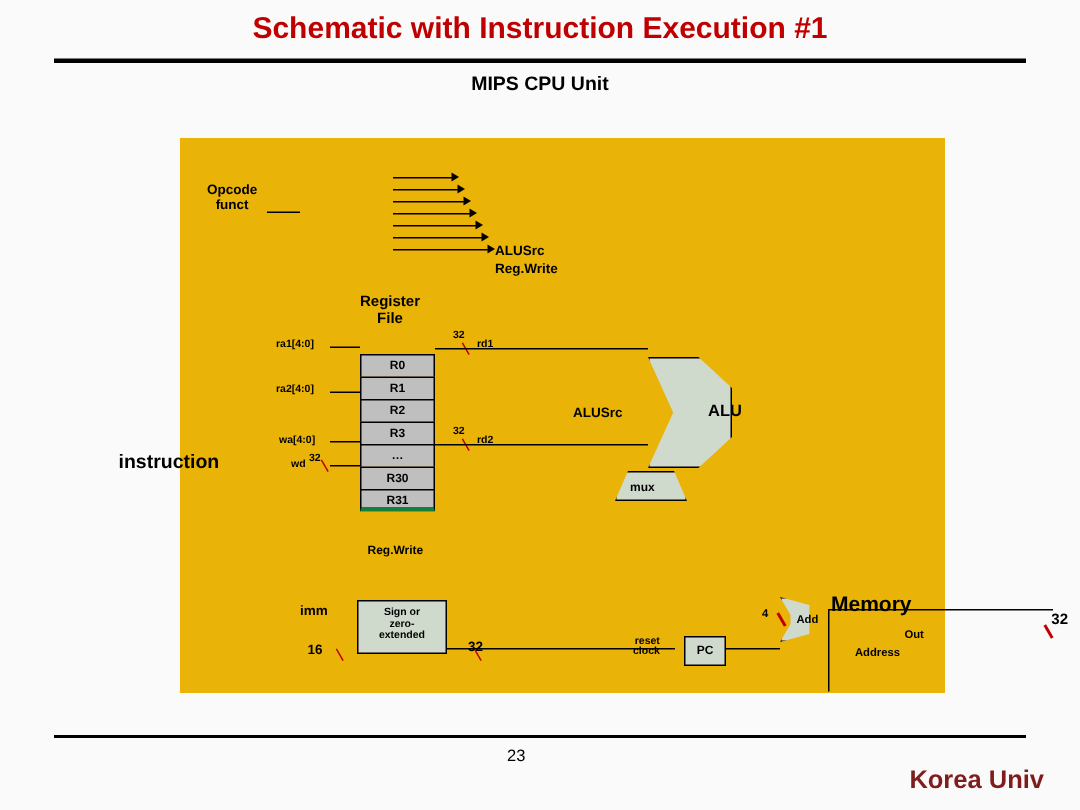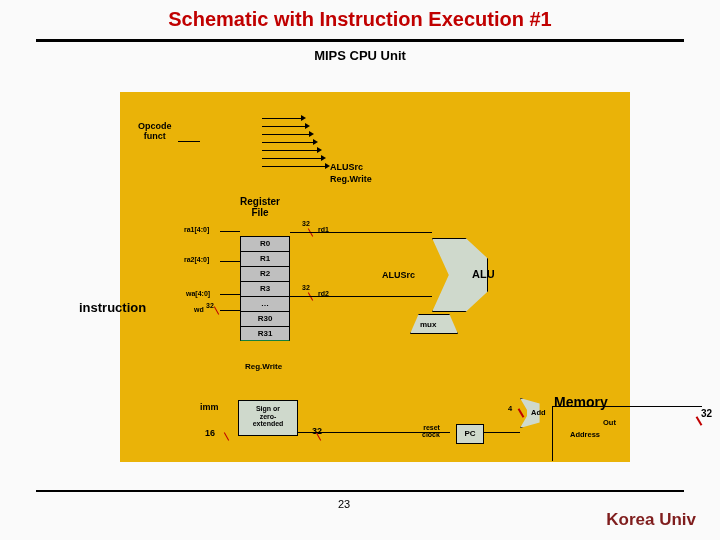--- a/index.html
+++ b/index.html
@@ -10,21 +10,21 @@
   .subtitle { text-align: center; font-weight: bold; font-size: 13px; margin-top: 6px; }
   .core { position: absolute; left: 120px; top: 92px; width: 510px; height: 370px; background: #eab308; }
   .cu { position: absolute; left: 80px; top: 22px; width: 62px; height: 56px; background: #cfd9cc; border: 1px solid #000; border-radius: 50%; text-align: center; font-size: 9px; font-weight: bold; padding-top: 14px; line-height: 1.1; }
   .cu-arrow { position: absolute; height: 1px; background: #000; }
   .cu-arrow::after { content: ''; position: absolute; right: -4px; top: -3px; border-left: 5px solid #000; border-top: 3px solid transparent; border-bottom: 3px solid transparent; }
   .opcode-lbl { position: absolute; left: 18px; top: 30px; font-size: 9px; font-weight: bold; text-align: center; line-height: 1.1; }
   .sig-lbl { position: absolute; font-size: 9px; font-weight: bold; line-height: 1.15; }
   .regfile-lbl { position: absolute; left: 110px; top: 104px; font-size: 10px; font-weight: bold; text-align: center; width: 60px; line-height: 1.1; }
   .regarray { position: absolute; left: 120px; top: 132px; margin-top: 12px; }
   .reg { width: 50px; height: 15px; border: 1px solid #000; background: #bfbfbf; font-size: 8px; font-weight: bold; text-align: center; line-height: 14px; border-bottom: none; }
-  .reg:last-child { border-bottom: 1px solid #15803d; }
+  .reg:last-child { border-bottom: 3px solid #15803d; }
   .port-lbl { position: absolute; font-size: 7px; font-weight: bold; }
   .slash { position: absolute; width: 9px; height: 1px; background: #c00000; transform: rotate(60deg); }
   .slash-lbl { position: absolute; font-size: 7px; font-weight: bold; }
   .rd-lbl { position: absolute; font-size: 7px; font-weight: bold; }
   .alu { position: absolute; left: 312px; top: 146px; width: 56px; height: 74px; background: #cfd9cc; border: 1px solid #000; clip-path: polygon(0 0, 60% 0, 100% 28%, 100% 72%, 60% 100%, 0 100%, 30% 50%); }
   .alu-lbl { position: absolute; left: 352px; top: 176px; font-size: 11px; font-weight: bold; }
   .alusrc-lbl { position: absolute; left: 262px; top: 178px; font-size: 9px; font-weight: bold; }
   .mux { position: absolute; left: 290px; top: 222px; width: 48px; height: 20px; background: #cfd9cc; border: 1px solid #000; clip-path: polygon(0 100%, 18% 0, 82% 0, 100% 100%); }
   .mux-lbl { position: absolute; left: 300px; top: 228px; font-size: 8px; font-weight: bold; }
   .regwrite-lbl { position: absolute; left: 125px; top: 270px; font-size: 8px; font-weight: bold; }

